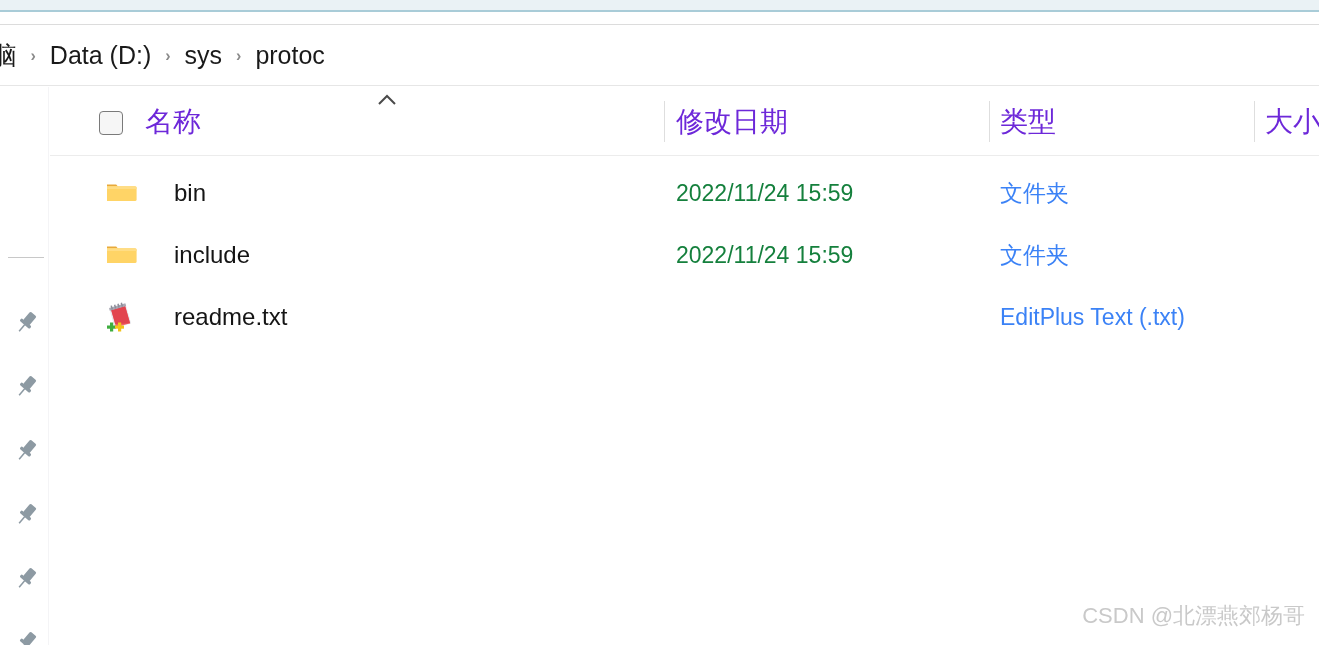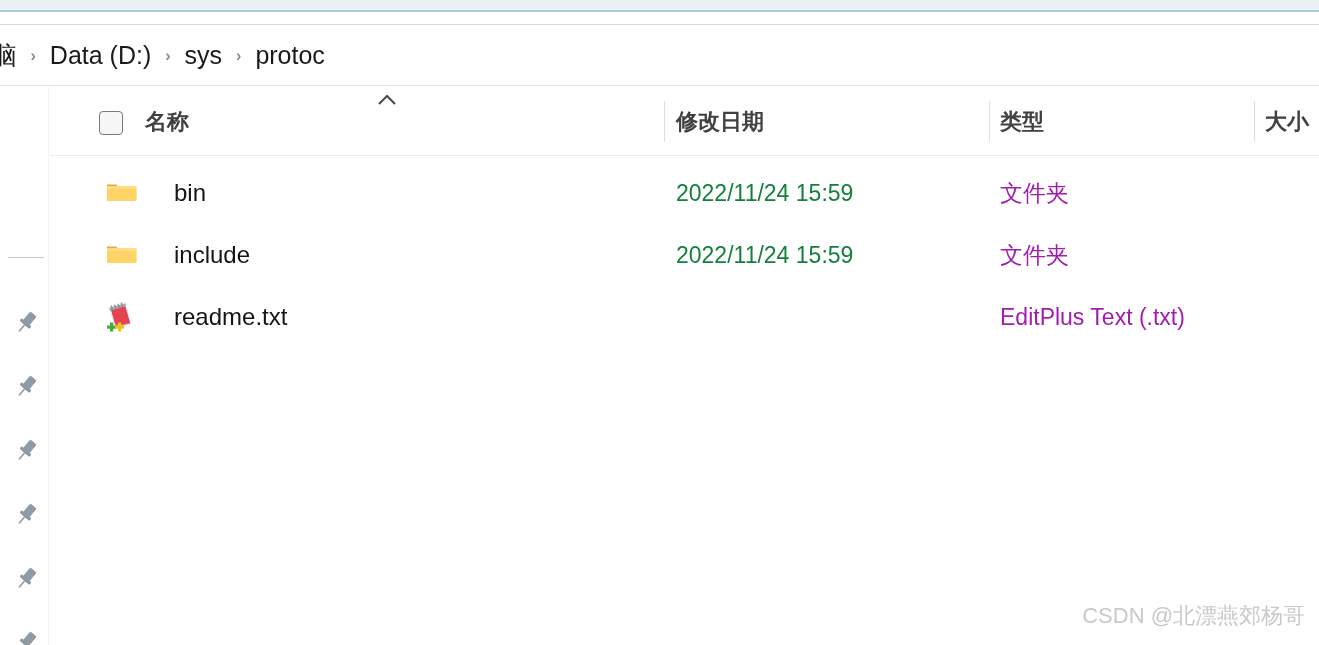--- a/index.html
+++ b/index.html
@@ -110,24 +110,23 @@
   .col-head {
     position: absolute;
     top: 0;
     height: 69px;
     display: flex;
     align-items: center;
     box-sizing: border-box;
     cursor: default;
   }
   .col-head .col-label {
-    font-size: 22px;
-    color: #404040;
-    white-space: nowrap;
-    font-weight: bold;
+    font-size: 28px;
+    color: #6d28d9;
+    white-space: nowrap;
   }
   .col-divider {
     position: absolute;
     top: 14px;
     width: 1px;
     height: 41px;
     background: #dedede;
   }
   #select-all-checkbox {
     position: absolute;
@@ -182,21 +181,21 @@
     color: #151515;
     white-space: nowrap;
   }
   .date-text {
     font-size: 23px;
     color: #15803d;
     white-space: nowrap;
   }
   .type-text {
     font-size: 23px;
-    color: #a21caf;
+    color: #3b82f6;
     white-space: nowrap;
   }
   .size-text {
     font-size: 23px;
     color: #5b5b5b;
     white-space: nowrap;
   }
 
   
   #watermark {

